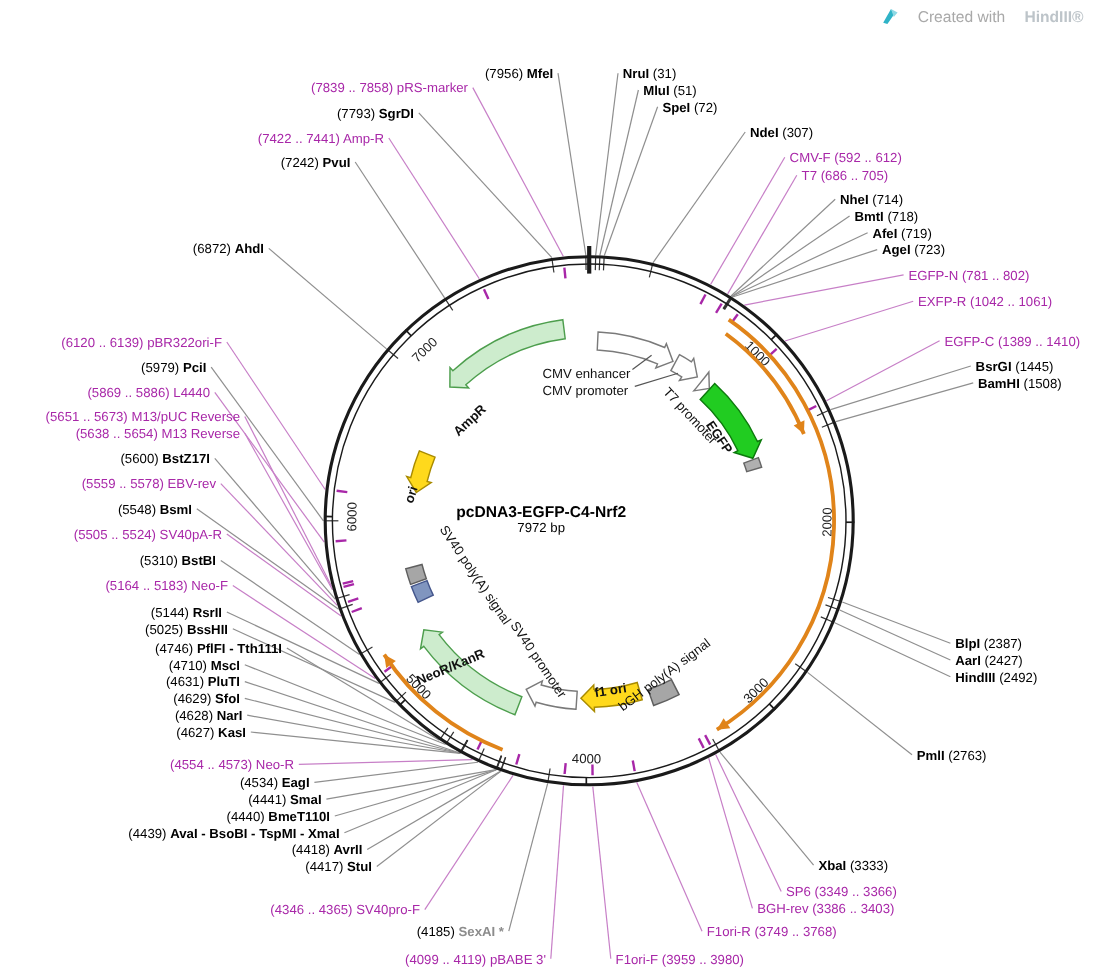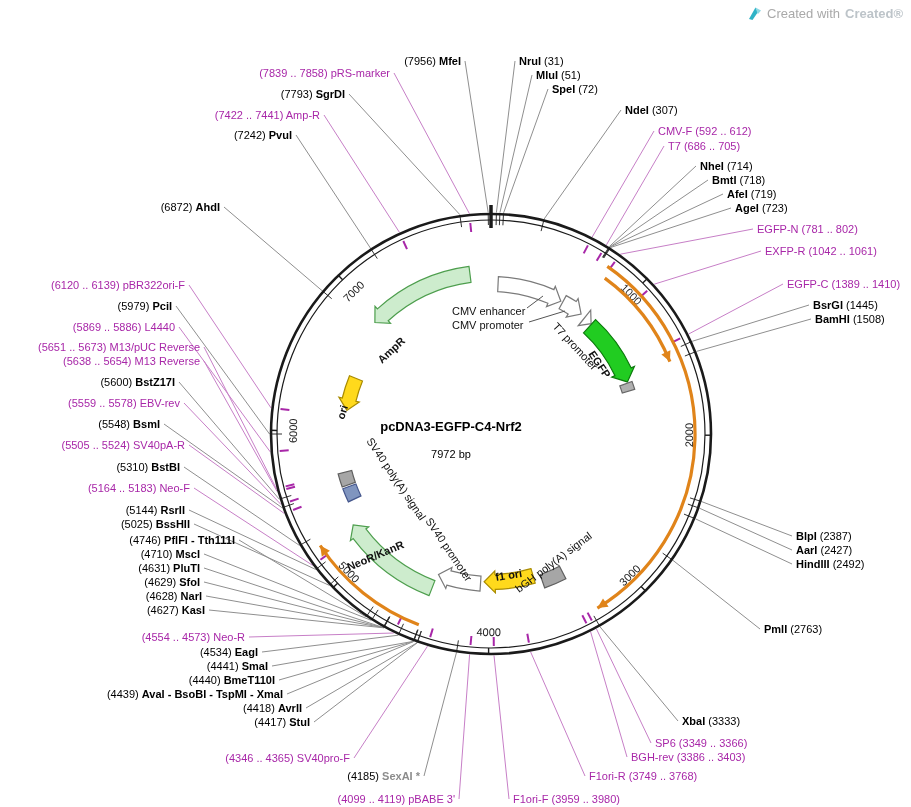--- a/index.html
+++ b/index.html
@@ -1,22 +1,22 @@
 <!DOCTYPE html>
 <html><head>
 <meta charset="utf-8">
 <style>
   html,body{margin:0;padding:0;background:#fff;}
   .stage{position:relative;width:911px;height:807px;background:#ffffff;overflow:hidden;
          font-family:"Liberation Sans",sans-serif;}
   svg text{font-family:"Liberation Sans",sans-serif;}
   .ptitle{position:absolute;left:291px;top:419px;width:320px;text-align:center;z-index:5;}
   .ptitle .name{font-size:13px;font-weight:bold;color:#000;}
-  .ptitle .bp{font-size:11px;color:#000;margin-top:14px;}
-  .watermark{position:absolute;top:6px;right:8px;display:flex;align-items:flex-end;gap:5px;
+  .ptitle .bp{font-size:11px;color:#000;margin-top:0;}
+  .watermark{position:absolute;top:6px;right:8px;display:flex;align-items:flex-end;gap:16px;
              font-size:13px;color:#a9a9a9;z-index:5;}
   .watermark .brand{color:#bdc4c9;font-weight:bold;}
   #map{position:absolute;left:0;top:0;}
 </style>
 </head>
 <body>
 
 <div class="stage">
 
   <svg id="map" width="911" height="807" viewBox="0 0 911 807">
@@ -252,16 +252,16 @@
     <div class="name">pcDNA3-EGFP-C4-Nrf2</div>
     <div class="bp">7972 bp</div>
   </div>
 
   <div class="watermark">
     <svg width="14" height="14" viewBox="0 0 14 14">
       <polygon points="1,12 7.5,0.5 10,5 4.5,13" fill="#2fb3c7"></polygon>
       <polygon points="7.5,0.5 13,3.5 9.8,7.2" fill="#8ed8e4"></polygon>
     </svg>
     <span>Created with </span>
-      <span class="brand">Created®</span>
+      <span class="brand">HindIII®</span>
   </div>
 
 </div>
 
 </body></html>

